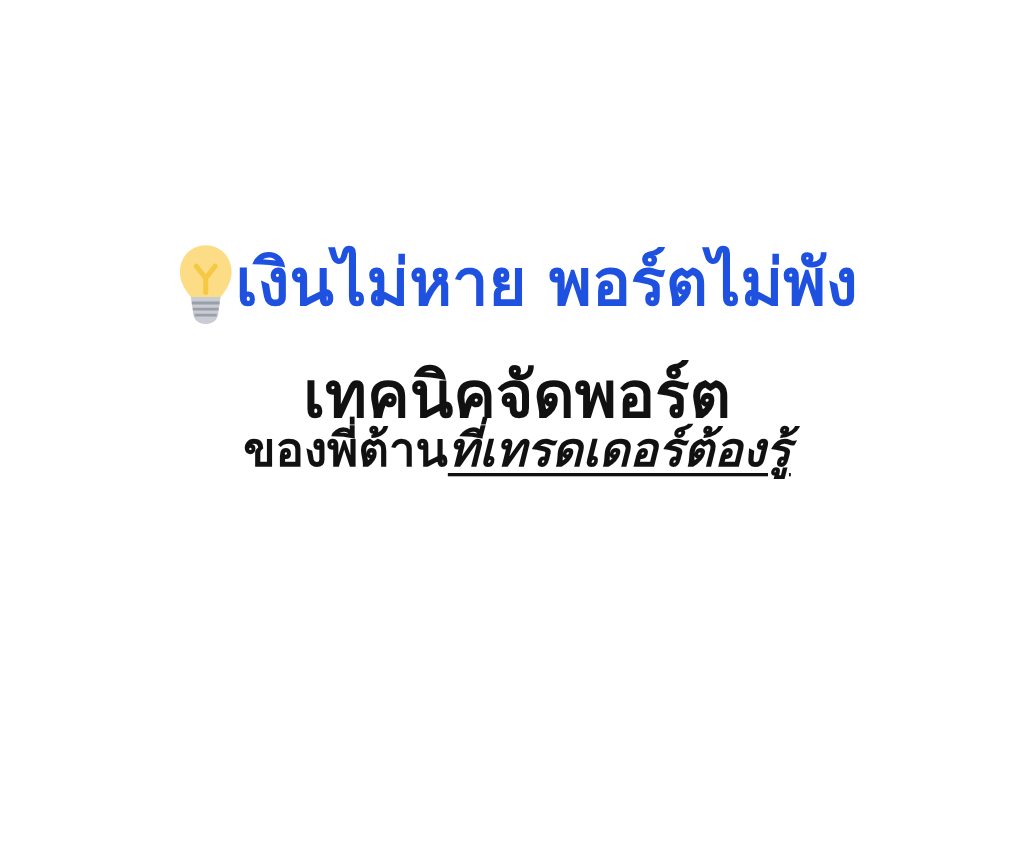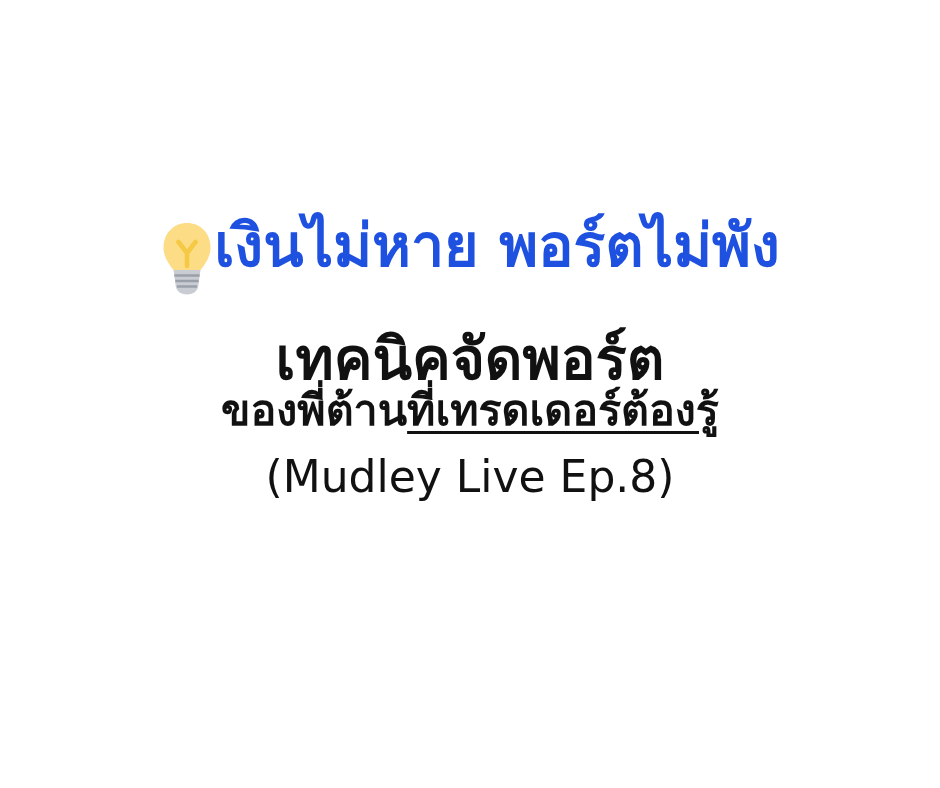--- a/index.html
+++ b/index.html
@@ -22,20 +22,21 @@
     background: #ffffff;
   }
 
   
   .headline-row {
     position: absolute;
     top: 214px;
     left: 0;
     width: 940px;
     display: flex;
+    align-items: center;
     justify-content: center;
     gap: 0;
   }
 
   .bulb-icon {
     width: 54px;
     height: 80px;
     flex: 0 0 auto;
     display: block;
     margin-top: 6px;
@@ -78,20 +79,21 @@
 
   .subline-2 .plain {
     text-decoration: none;
     margin-top: 24px;
   }
 
   .subline-2 .underlined {
     text-decoration: underline;
     text-decoration-thickness: 3px;
     text-underline-offset: 6px;
+    font-style: italic;
   }
 
   .subline-3 {
     top: 452px;
     font-size: 44px;
     font-weight: normal;
     line-height: 1.12;
     color: #111111;
   }
 
@@ -128,16 +130,15 @@
 
     <span class="headline-text">เงินไม่หาย พอร์ตไม่พัง</span>
   </div>
 
   <div class="subline subline-1">เทคนิคจัดพอร์ต</div>
 
   <div class="subline subline-2">
     <span class="plain">ของพี่ต้าน</span><span class="underlined">ที่เทรดเดอร์ต้องรู้ </span>
   </div>
 
-  <div class="subline subline-3">(Mudley Live Ep.8)</div>
 
 
 </div>
 
 </body></html>

